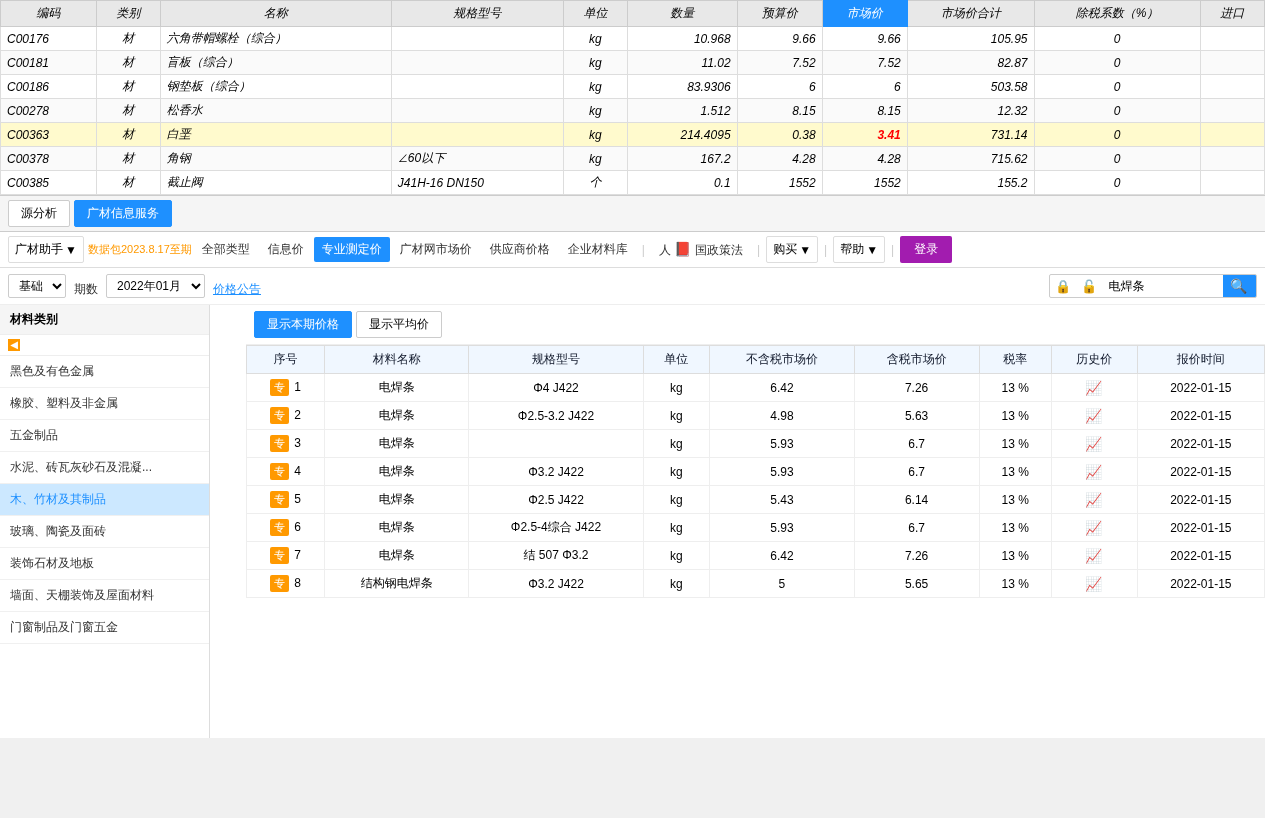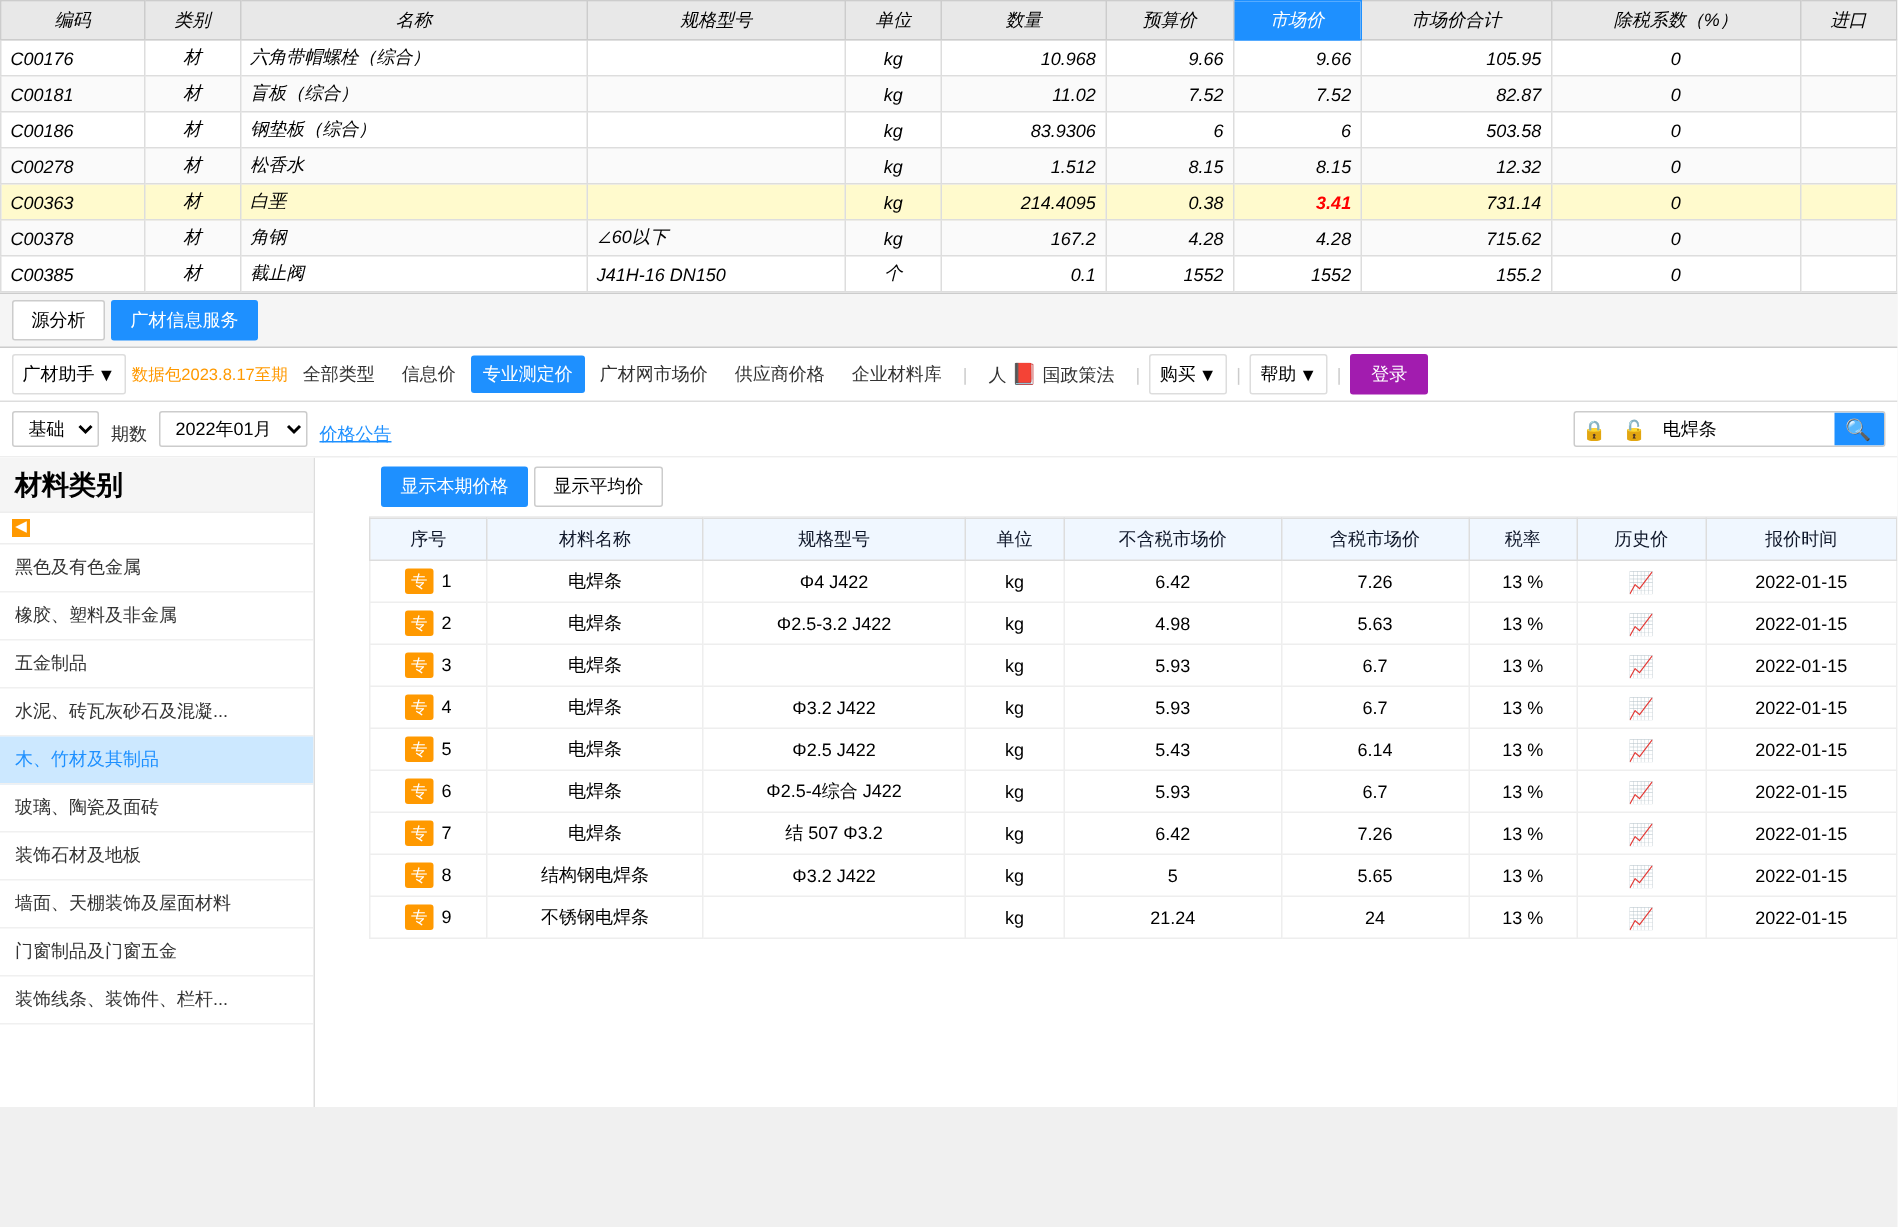--- a/index.html
+++ b/index.html
@@ -183,21 +183,21 @@
     .sidebar {
       width: 210px;
       border-right: 1px solid #ddd;
       overflow-y: auto;
       background: #fff;
       flex-shrink: 0;
     }
     .sidebar-header {
       padding: 6px 10px;
       font-weight: bold;
-      font-size: 18px;
+      font-size: 12px;
       border-bottom: 1px solid #eee;
       background: #f5f5f5;
     }
     .sidebar-item {
       padding: 7px 10px;
       border-bottom: 1px solid #f0f0f0;
       cursor: pointer;
       font-size: 12px;
       color: #333;
     }
@@ -440,21 +440,20 @@
           </div>
           <div class="sidebar-item">黑色及有色金属</div>
           <div class="sidebar-item">橡胶、塑料及非金属</div>
           <div class="sidebar-item">五金制品</div>
           <div class="sidebar-item">水泥、砖瓦灰砂石及混凝...</div>
           <div class="sidebar-item active">木、竹材及其制品</div>
           <div class="sidebar-item">玻璃、陶瓷及面砖</div>
           <div class="sidebar-item">装饰石材及地板</div>
           <div class="sidebar-item">墙面、天棚装饰及屋面材料</div>
           <div class="sidebar-item">门窗制品及门窗五金</div>
-          <div class="sidebar-item">装饰线条、装饰件、栏杆...</div>
         </div>
     </div>
 
     <div class="data-area">
 
       <div class="price-btn-row">
         <button class="price-btn active">显示本期价格</button>
         <button class="price-btn">显示平均价</button>
       </div>
 
@@ -578,31 +577,17 @@
     </td>
     <td>结构钢电焊条</td>
     <td>Φ3.2 J422</td>
     <td>kg</td>
     <td>5</td>
     <td>5.65</td>
     <td>13 %</td>
     <td><span class="chart-icon">📈</span></td>
     <td>2022-01-15</td>
   </tr>
-            <tr>
-    <td>
-      <span style="display:inline-block;background:#ff9900;color:#fff;border-radius:2px;padding:1px 4px;font-size:11px;margin-right:2px;">专</span>
-      9
-    </td>
-    <td>不锈钢电焊条</td>
-    <td></td>
-    <td>kg</td>
-    <td>21.24</td>
-    <td>24</td>
-    <td>13 %</td>
-    <td><span class="chart-icon">📈</span></td>
-    <td>2022-01-15</td>
-  </tr>
           </tbody>
       </table>
     </div>
   </div>
 </div>
 
 </body></html>

